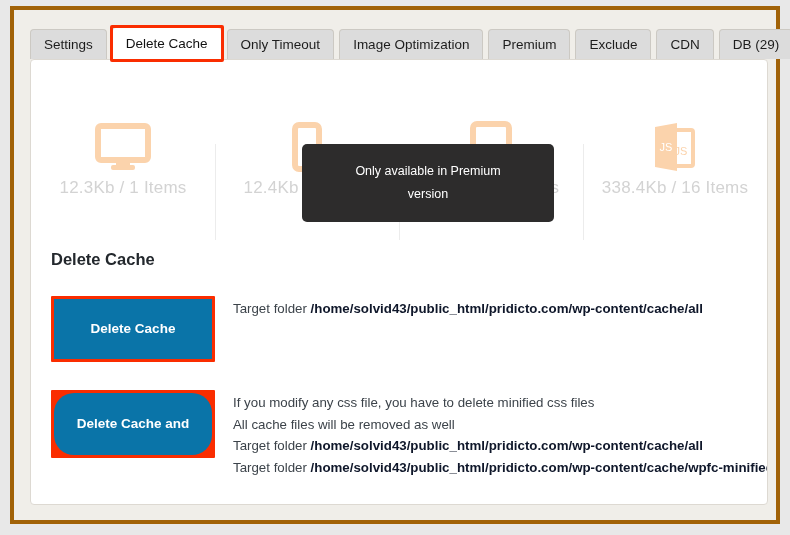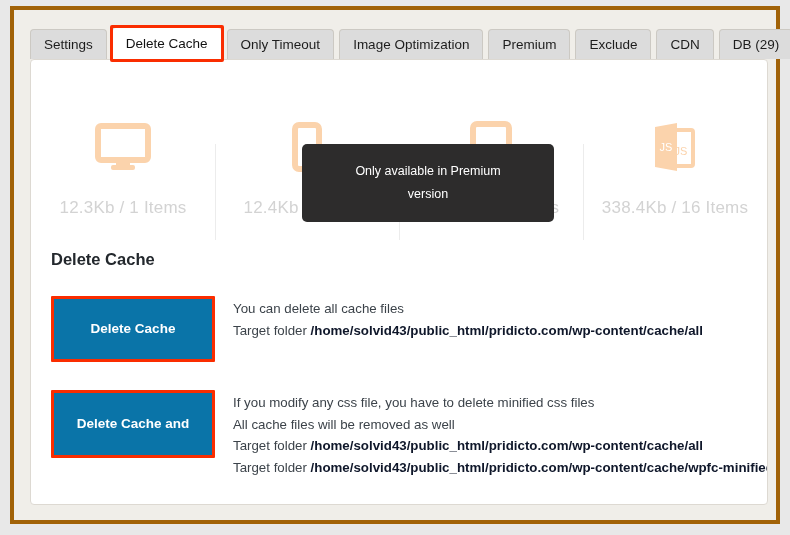--- a/index.html
+++ b/index.html
@@ -134,21 +134,21 @@
     width: 1px;
     background: #ececec;
   }
   .stat-icon {
     height: 62px;
     display: flex;
     align-items: center;
     justify-content: center;
   }
   .stat-label {
-    margin-top: 20px;
+    margin-top: 0;
     font-size: 17px;
     color: #d3d3d3;
     letter-spacing: .2px;
   }
 
   
   .premium-tip {
     position: absolute;
     left: 271px;
     top: 84px;
@@ -204,21 +204,21 @@
     border: none;
     cursor: pointer;
     box-sizing: border-box;
     font-family: "Liberation Sans", sans-serif;
     display: flex;
     flex-direction: column;
     align-items: center;
     justify-content: center;
   }
   .action-btn.one-line { height: 60px; }
-  .action-btn.two-line { height: 62px; }
+  .action-btn.two-line { height: 62px; border-radius: 20px; }
   .action-btn .ln { display: block; line-height: 26px; }
 
   .action-desc {
     margin-left: 18px;
     padding-top: 2px;
     font-size: 13.3px;
     line-height: 21.5px;
     color: #3c434a;
   }
   .action-desc .line { white-space: nowrap; }
@@ -294,21 +294,20 @@
     <div class="section-title">Delete Cache</div>
 
     <div id="actions-host">
         <div class="action-row row1">
           <div class="btn-outline">
             <button class="action-btn one-line">
               <span class="ln">Delete Cache</span>
             </button>
           </div>
           <div class="action-desc">
-            <div class="line"><span>You can delete all cache files</span></div>
             <div class="line"><span>Target folder </span><b>/home/solvid43/public_html/pridicto.com/wp-content/cache/all</b></div>
           </div>
         </div>
         <div class="action-row row2">
           <div class="btn-outline">
             <button class="action-btn two-line">
               <span class="ln">Delete Cache and</span>
             </button>
           </div>
           <div class="action-desc">

